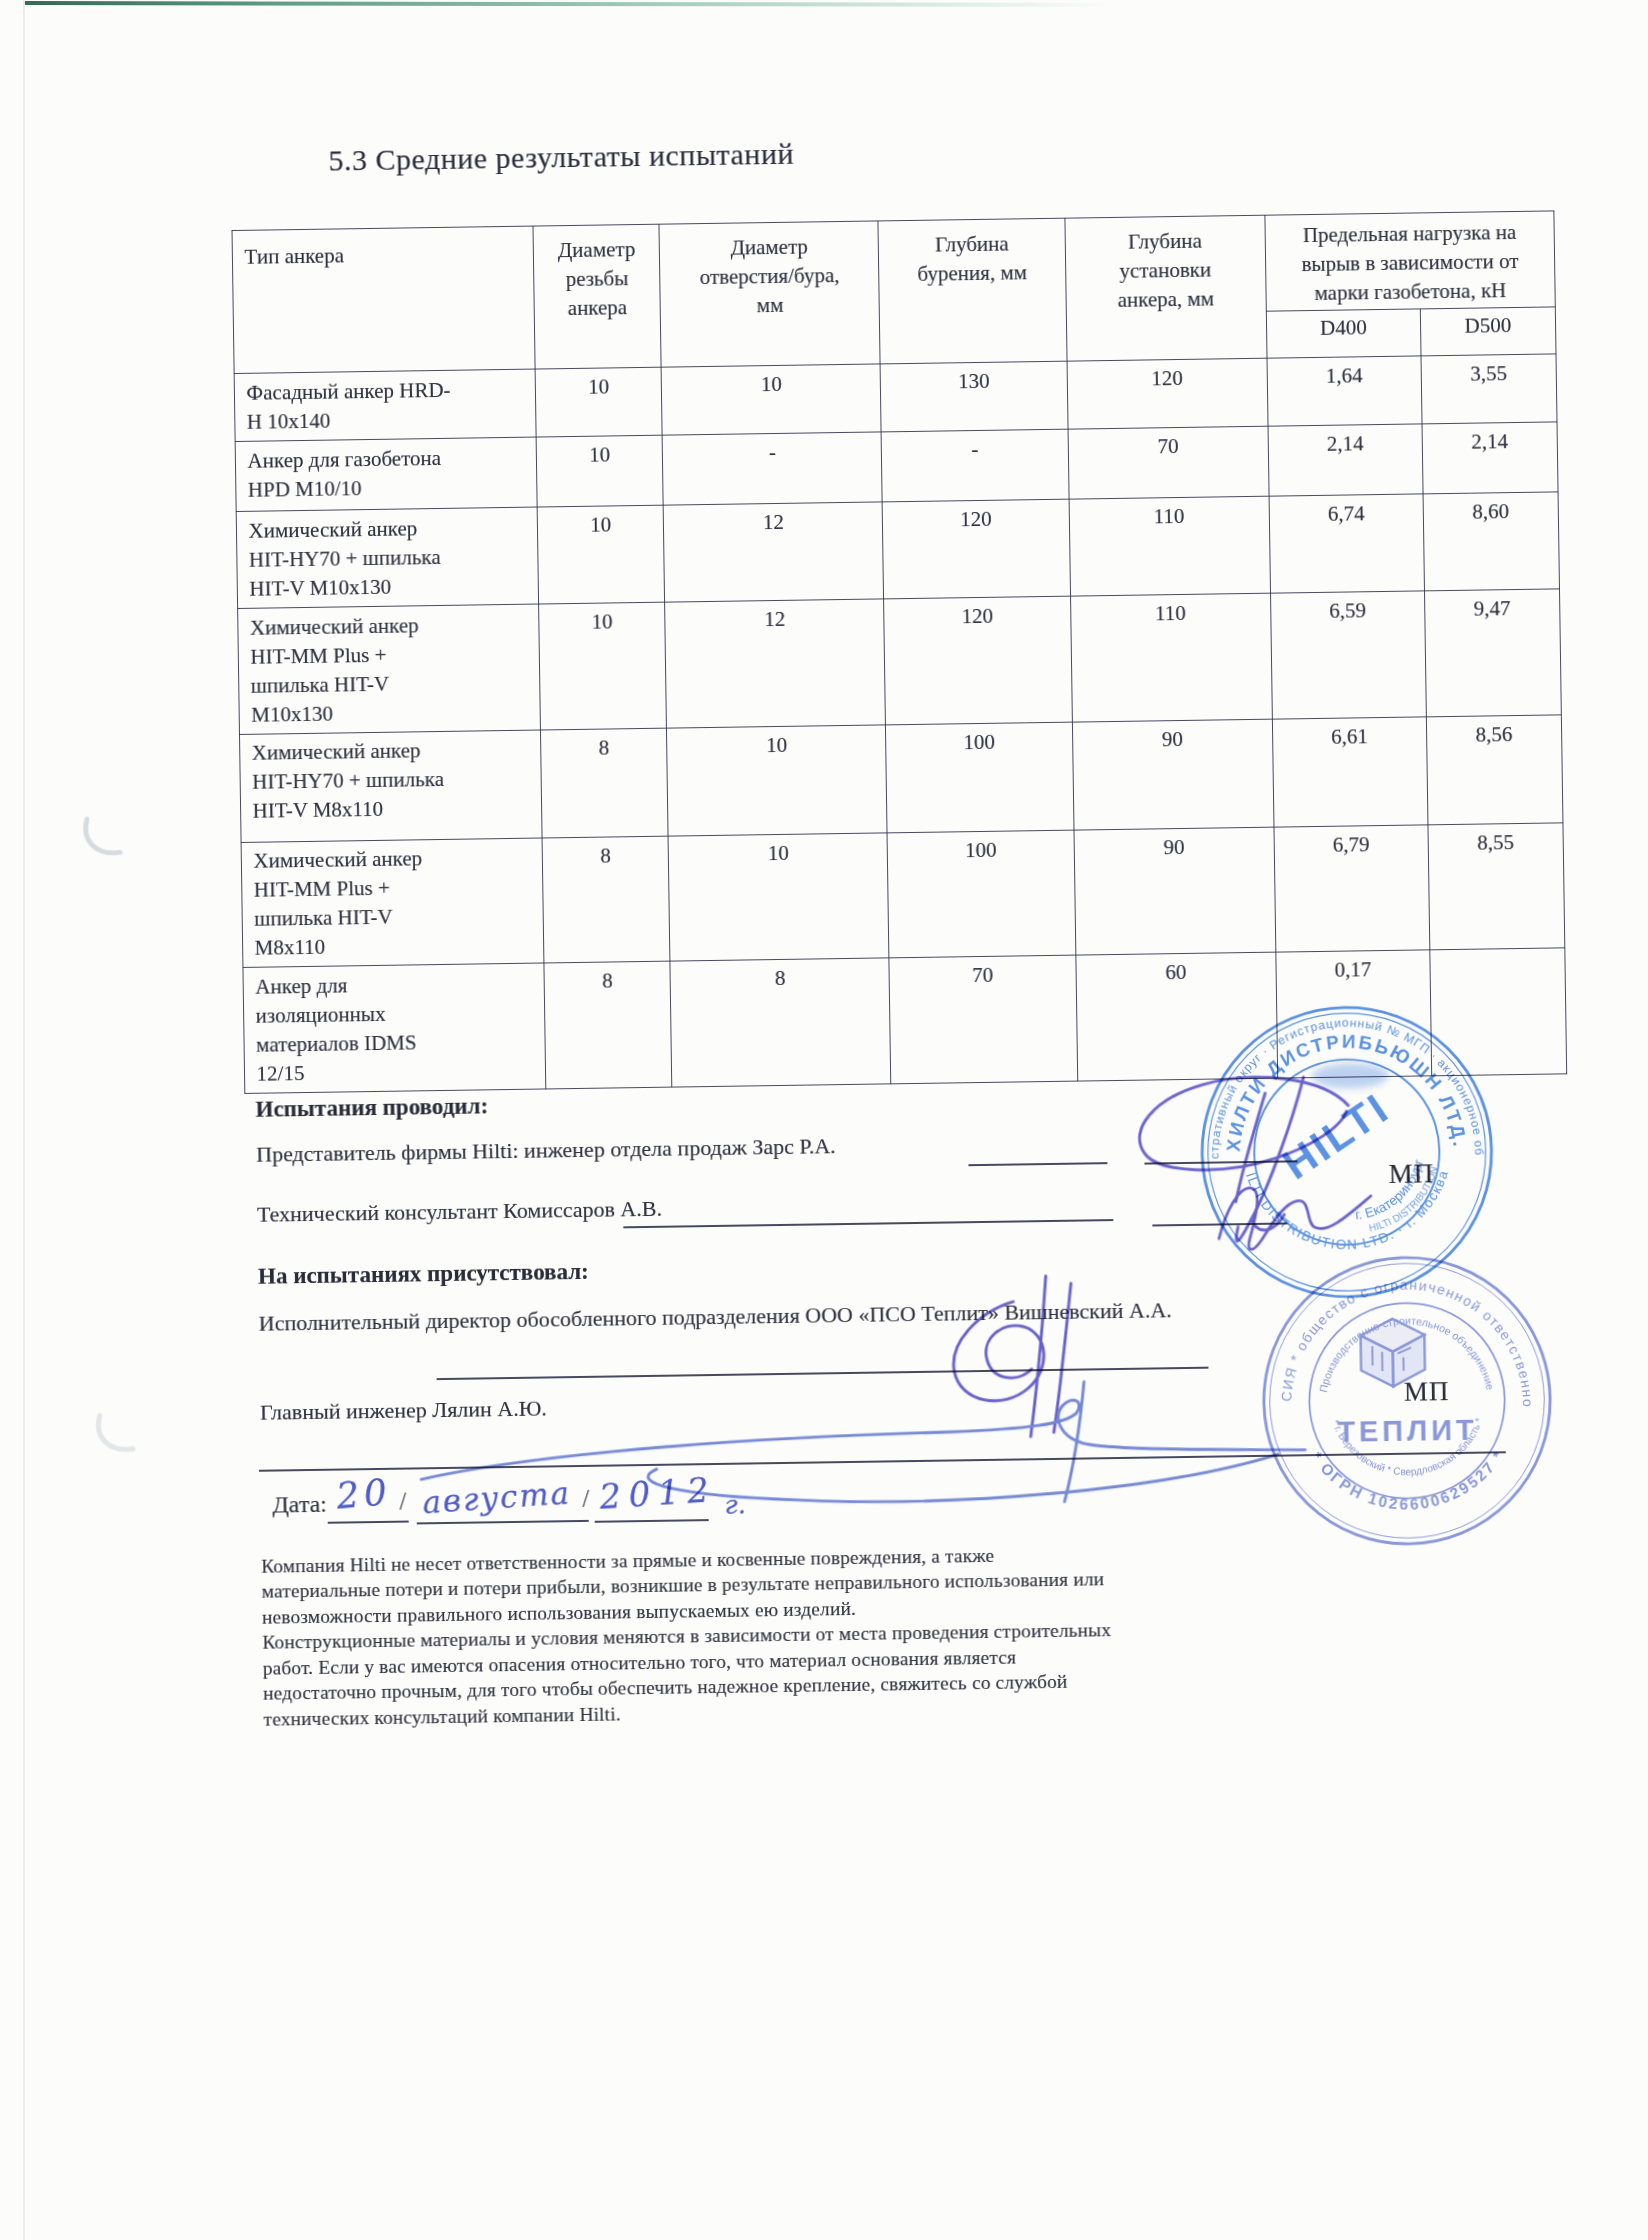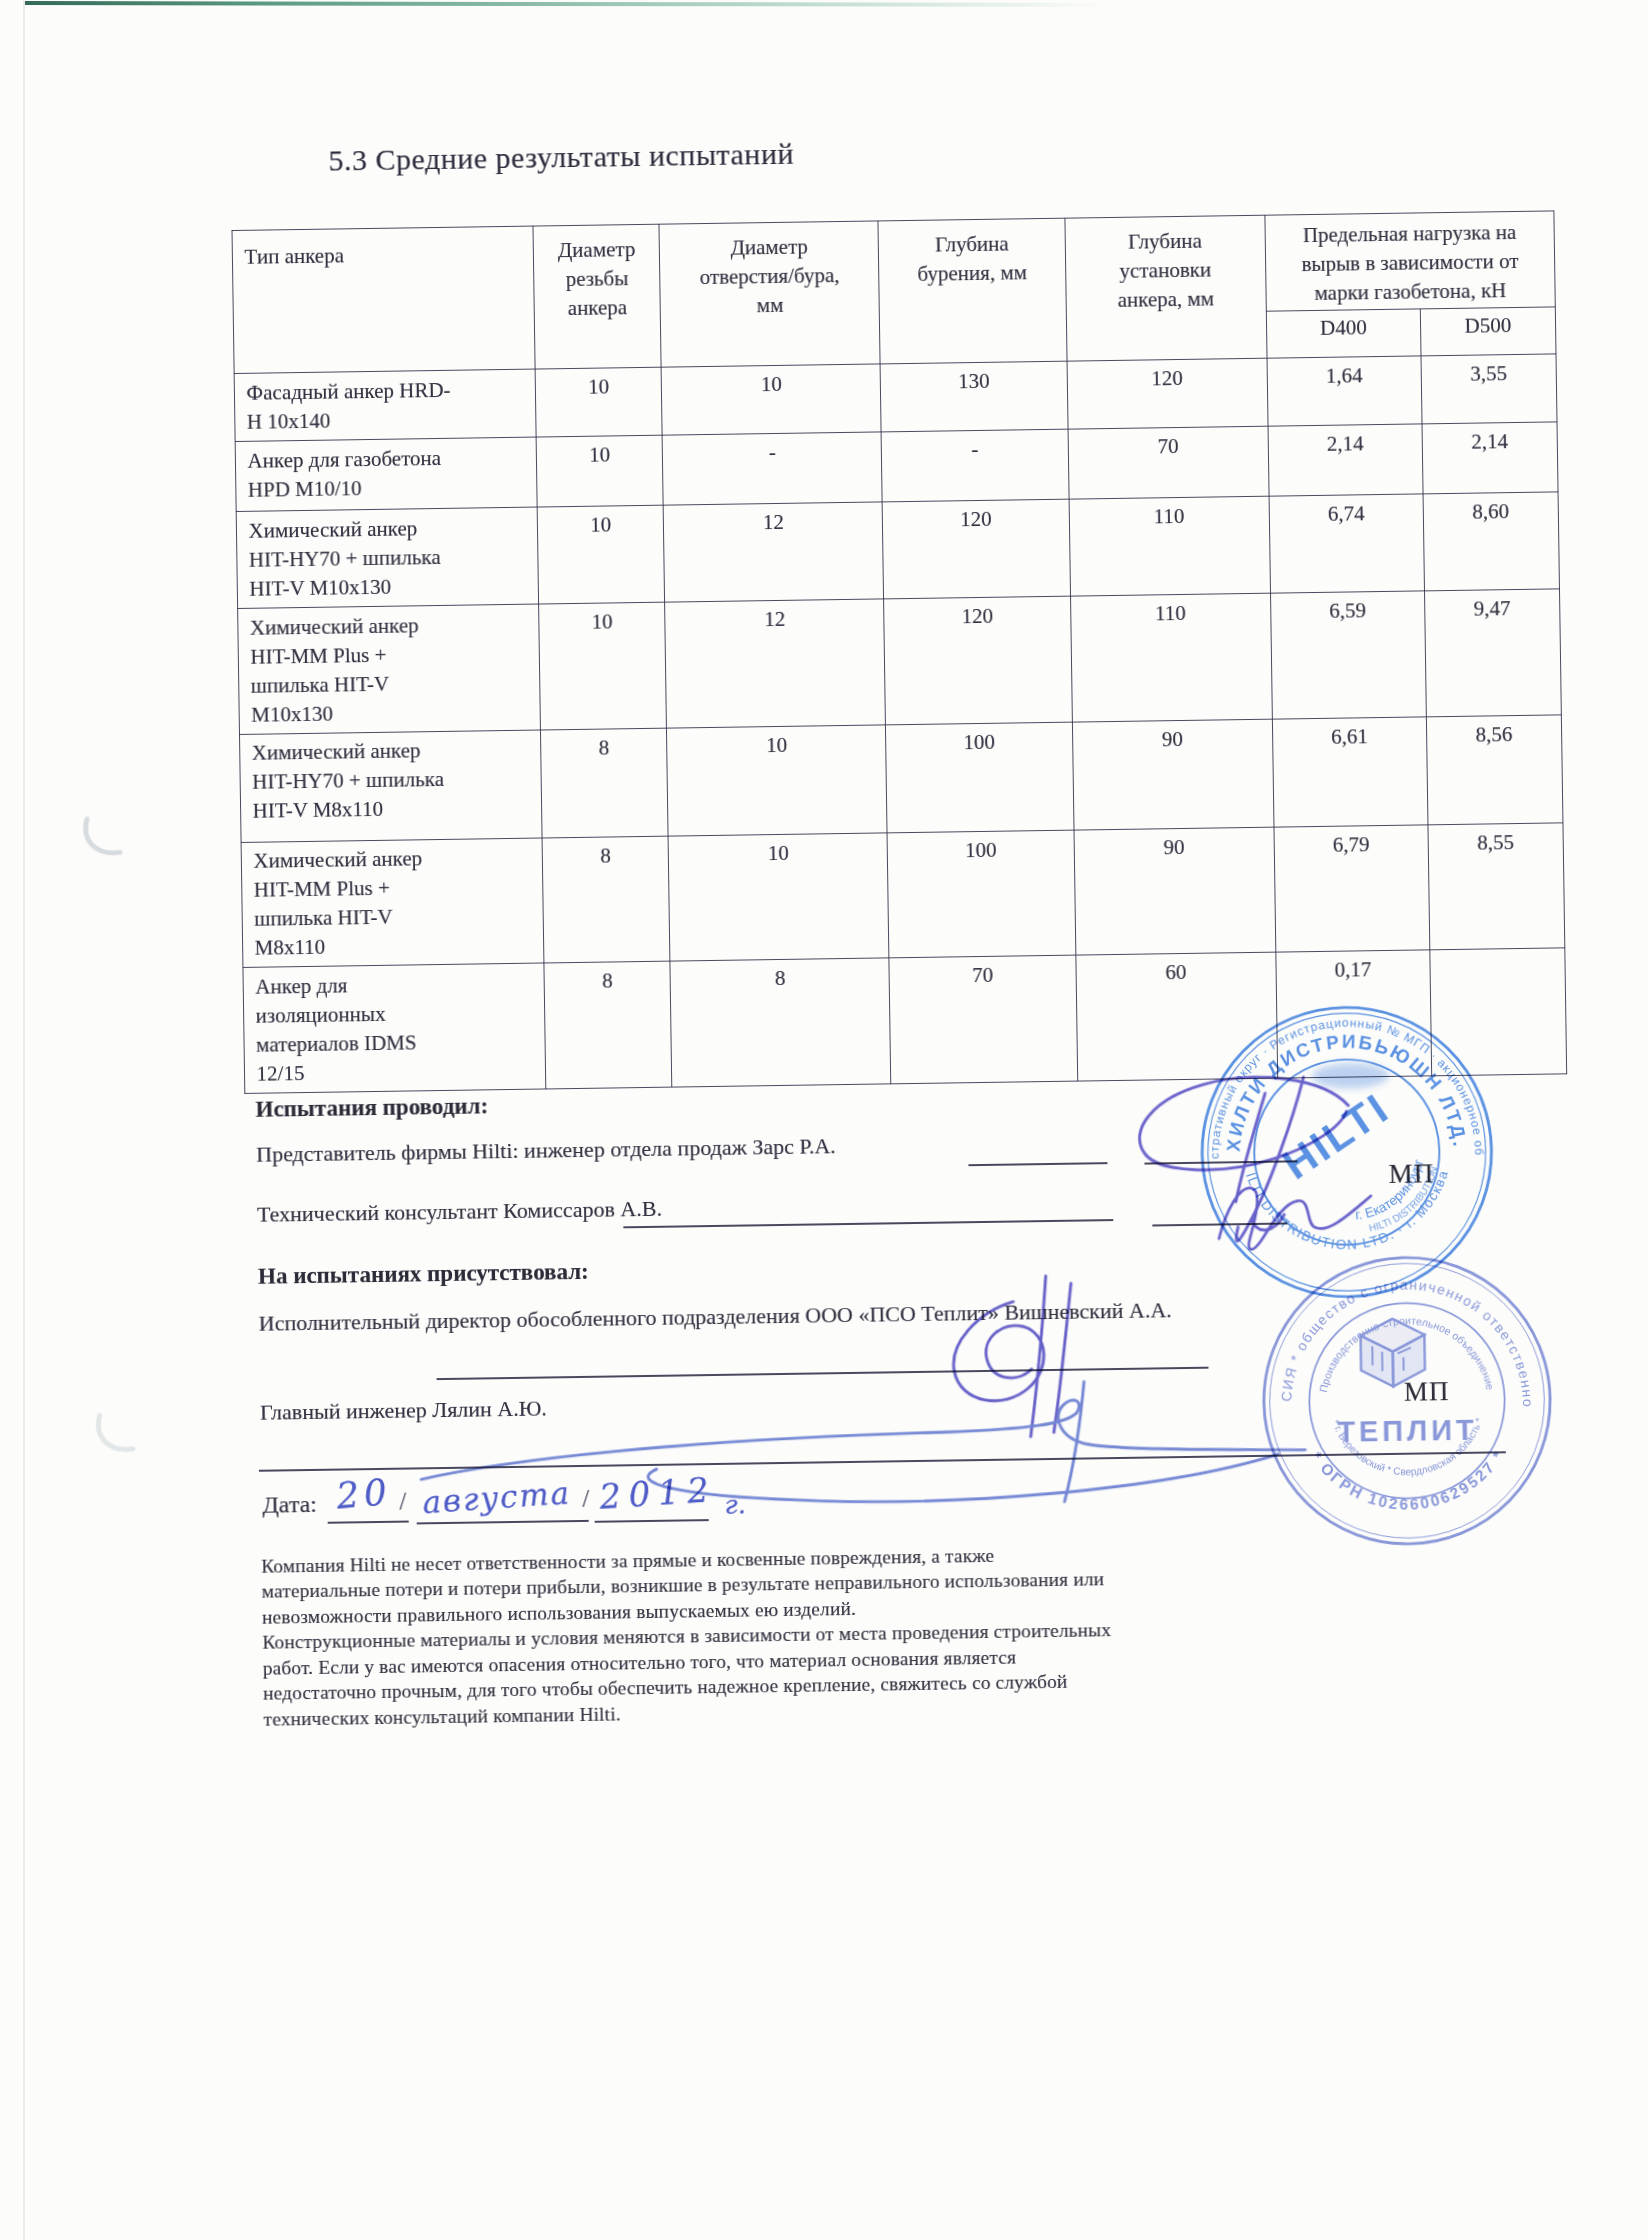--- a/index.html
+++ b/index.html
@@ -184,21 +184,21 @@
     <div class="abs doc h-bold" style="left:257px;top:1264px;">На испытаниях присутствовал:</div>
     <div class="abs doc body-line" style="left:257px;top:1311px;">Исполнительный директор обособленного подразделения ООО «ПСО Теплит» Вишневский А.А.</div>
     <div class="uline" style="left:434px;top:1381px;width:772px;"></div>
 
     <div class="mp doc" style="left:1389px;top:1149px;">МП</div>
     <div class="mp doc" style="left:1401px;top:1367px;">МП</div>
 
     <div class="abs doc body-line" style="left:257px;top:1400px;">Главный инженер  Лялин А.Ю.</div>
     <div class="uline" style="left:255px;top:1470px;width:1247px;"></div>
 
-    <div class="abs doc date-label" style="left:258px;top:1492px;">Дата:</div>
+    <div class="abs doc date-label" style="left:268px;top:1492px;">Дата:</div>
     <div class="hand" style="left:332px;top:1475px;font-size:36px;letter-spacing:4.8px;transform:rotate(-4deg);">20</div>
     <div class="date-sep" style="left:395px;top:1490px;">/</div>
     <div class="hand" style="left:418px;top:1483px;font-size:31px;letter-spacing:1.9px;transform:rotate(-3deg);">августа</div>
     <div class="date-sep" style="left:578px;top:1490px;">/</div>
     <div class="hand" style="left:595px;top:1479px;font-size:34px;letter-spacing:7.7px;transform:rotate(-3deg);">2012</div>
     <div class="hand" style="left:720px;top:1497px;font-size:26px;">г.</div>
     <div class="uline" style="left:323px;top:1523px;width:81px;"></div>
     <div class="uline" style="left:412px;top:1525px;width:172px;"></div>
     <div class="uline" style="left:590px;top:1526px;width:114px;"></div>
 

